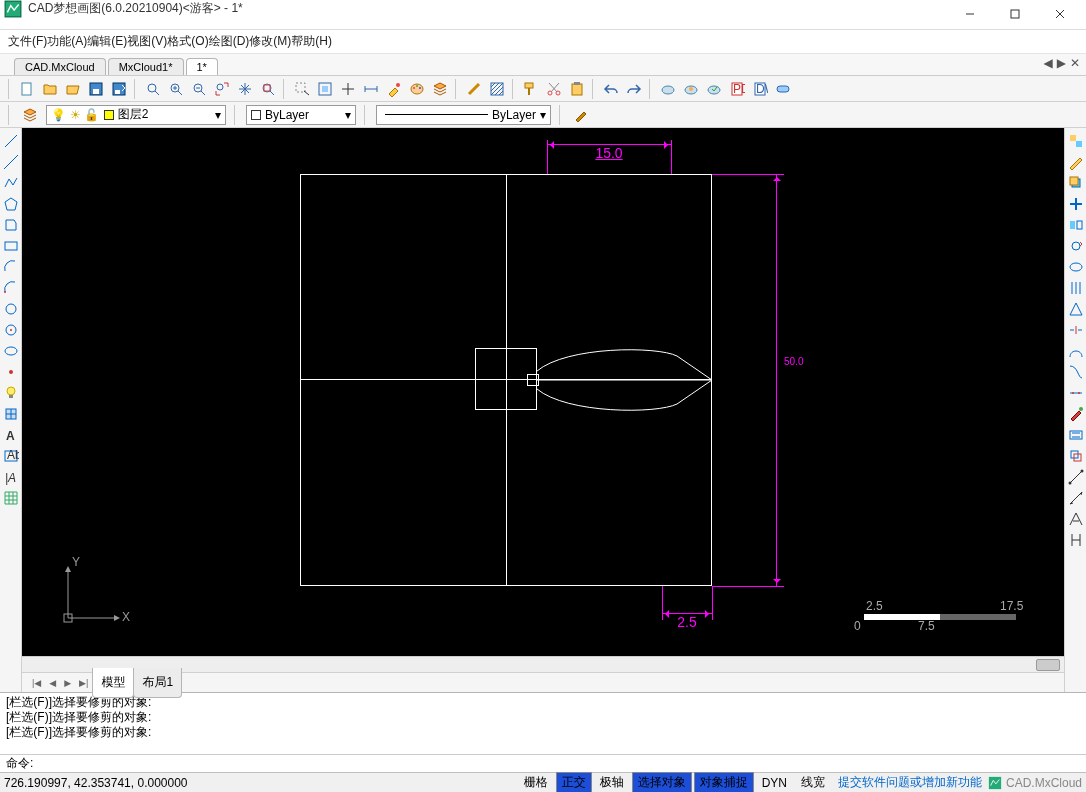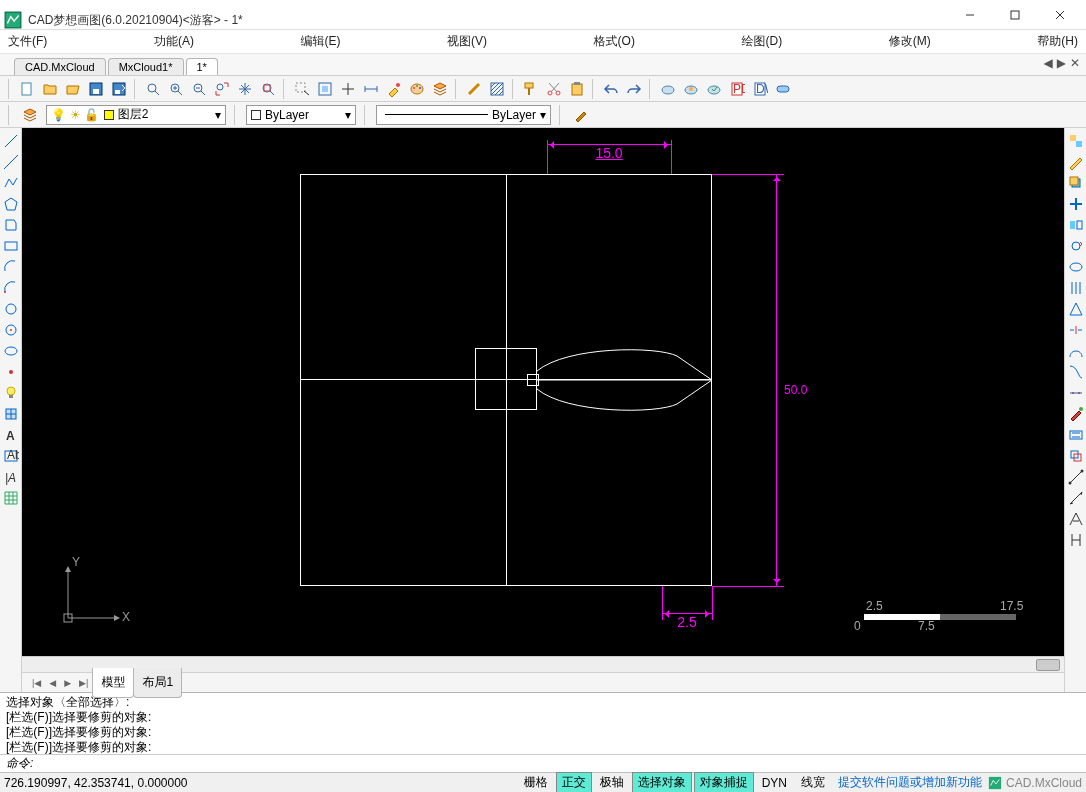--- a/index.html
+++ b/index.html
@@ -1,22 +1,22 @@
 <!DOCTYPE html>
 <html><head>
 <meta charset="utf-8">
 <style>
 * { box-sizing: border-box; margin: 0; padding: 0; font-family: "Microsoft YaHei", sans-serif; font-size: 12px; }
 body { width: 1086px; height: 792px; background: #f0f0f0; display: flex; flex-direction: column; overflow: hidden; }
-.titlebar { height: 30px; background: #fff; display: flex; align-items: flex-end; padding: 0 4px; border-bottom: 1px solid #ddd; }
+.titlebar { height: 30px; background: #fff; display: flex; align-items: flex-start; padding: 0 4px; border-bottom: 1px solid #ddd; }
 .titlebar .app-icon { width: 18px; height: 18px; margin-right: 6px; display:inline-flex; align-items:center; justify-content:center; }
 .titlebar .title { flex: 1; color: #333; }
 .winbtns { display: flex; gap: 0; }
 .winbtn { width: 45px; height: 28px; display: flex; align-items: center; justify-content: center; color: #444; }
-.menubar { height: 24px; background: #fff; display: flex; align-items: center; padding: 0 8px; gap: 14px; border-bottom: 1px solid #e5e5e5; justify-content: space-between; }
+.menubar { height: 24px; background: #fff; display: flex; align-items: center; padding: 0 8px; border-bottom: 1px solid #e5e5e5; }
 .menubar .menuitem { color: #222; cursor: default; }
 .tabstrip { height: 22px; background: #f7f7f7; display: flex; align-items: flex-end; border-bottom: 1px solid #ccc; padding-left: 14px; position: relative; }
 .tab { padding: 2px 10px; border: 1px solid #b5b5b5; border-bottom: none; background: #ececec; margin-right: 2px; border-radius: 4px 4px 0 0; font-size: 11px; }
 .tab.active { background: #fff; font-weight: 500; }
 .tabstrip .navbtns { position: absolute; right: 6px; top: 2px; display:flex; gap:4px; color:#555; font-size:10px; }
 .toolbar { height: 26px; background: #f5f5f5; border-bottom: 1px solid #d0d0d0; display: flex; align-items: center; padding: 0 6px; gap: 3px; }
 .tbtn { width: 20px; height: 20px; display: inline-flex; align-items: center; justify-content: center; border: 1px solid transparent; }
 .tbtn svg { width: 16px; height: 16px; }
 .sep { width: 4px; height: 20px; border-left: 1px solid #c8c8c8; margin: 0 2px; }
 .propbar { height: 26px; background: #f5f5f5; border-bottom: 1px solid #d0d0d0; display: flex; align-items: center; padding: 0 6px; gap: 6px; }
@@ -47,26 +47,26 @@
 .draw { position:absolute; border:1px solid #fff; }
 .line { position:absolute; background:#fff; }
 .ucs { position:absolute; left:28px; bottom:20px; color:#888; }
 .scalebar { position:absolute; right:40px; bottom:20px; color:#aaa; font-size:10px; }
 .hscroll { height: 16px; background: #eee; border-top:1px solid #ccc; display:flex; align-items:center; }
 .viewtabs { height: 20px; background:#f5f5f5; border-top:1px solid #d0d0d0; display:flex; align-items:center; padding-left:6px; font-size:11px; }
 .vtab { padding:6px 8px; border:1px solid #b5b5b5; border-top:none; border-radius:0 0 4px 4px; margin-right:-1px; background:#ececec; }
 .vtab.active { background:#fff; }
 .vnav { padding:0 4px; color:#666; font-size:9px; }
 .cmdlog { height: 62px; background:#fff; border-top:1px solid #b5b5b5; padding:2px 6px; overflow:hidden; line-height:15px; font-size:11px; }
-.cmdline { height: 18px; background:#fff; border-top:1px solid #ccc; padding:0 6px; font-size:11px; display:flex; align-items:center;font-style:italic; }
+.cmdline { height: 18px; background:#fff; border-top:1px solid #ccc; padding:0 6px; font-size:11px; display:flex; align-items:center; }
 .status { height: 20px; background:#f0f0f0; border-top:1px solid #c0c0c0; display:flex; align-items:center; font-size:11px; padding:0 4px; }
 .status .coords { flex:0 0 auto; }
 .status .spacer { flex:1; }
 .status .sbtn { padding:1px 5px; border:1px solid transparent; margin:0 1px; }
-.status .sbtn.active { border-color:#888; background:#5eead4; }
+.status .sbtn.active { border-color:#888; background:#1d4ed8; }
 .status .link { color:#0066cc; margin:0 6px; }
 .status .brand { display:flex; align-items:center; gap:4px; color:#888; }
 </style>
 </head>
 <body>
 
 <div class="titlebar">
   <span class="app-icon">
     <svg viewBox="0 0 16 16">
         <rect x="1" y="1" width="14" height="14" fill="#2a7" stroke="#064"></rect>
@@ -471,21 +471,21 @@
       <div class="extline" style="left:649px; top:12px; width:1px; height:34px;"></div>
       <div class="dim h" style="left:525px; top:16px; width:124px;">
         <div class="bar" style="width:124px;"></div>
         <div style="text-align:center; font-size:14px;text-decoration:underline;">15.0</div>
       </div>
 
       <div class="extline" style="left:690px; top:46px; width:72px; height:1px;"></div>
       <div class="extline" style="left:690px; top:458px; width:72px; height:1px;"></div>
       <div class="dim v" style="left:754px; top:46px; height:412px;">
         <div class="bar" style="height:412px;"></div>
-        <div style="position:absolute; left:8px; top:209px; font-size:12px;">50.0</div>
+        <div style="position:absolute; left:8px; top:182px; font-size:10px;">50.0</div>
       </div>
 
       <div class="extline" style="left:640px; top:458px; width:1px; height:34px;"></div>
       <div class="extline" style="left:690px; top:458px; width:1px; height:34px;"></div>
       <div class="dim h" style="left:640px; top:485px; width:50px;">
         <div class="bar" style="width:50px;"></div>
         <div style="text-align:center; font-size:14px;">2.5</div>
       </div>
 
       <svg class="ucs" width="80" height="80" viewBox="0 0 80 80">
@@ -640,21 +640,20 @@
         <svg viewBox="0 0 16 16">
           <line x1="4" y1="2" x2="4" y2="14" stroke="#333"></line>
           <line x1="12" y1="2" x2="12" y2="14" stroke="#333"></line>
           <line x1="4" y1="8" x2="12" y2="8" stroke="#333"></line>
         </svg>
       </span>
   </div>
 </div>
 
 <div class="cmdlog">
-  <div>选择对象〈全部选择〉:</div>
   <div>[栏选(F)]选择要修剪的对象:</div>
   <div>[栏选(F)]选择要修剪的对象:</div>
   <div>[栏选(F)]选择要修剪的对象:</div>
 </div>
 <div class="cmdline">
   <span>命令:</span>
 </div>
 
 <div class="status">
   <span class="coords">726.190997,  42.353741,  0.000000</span>

